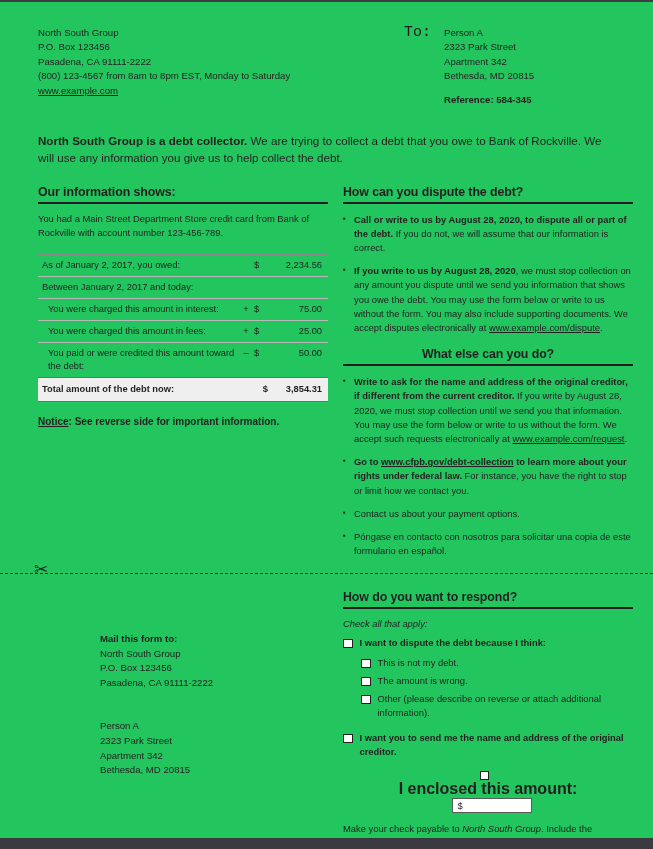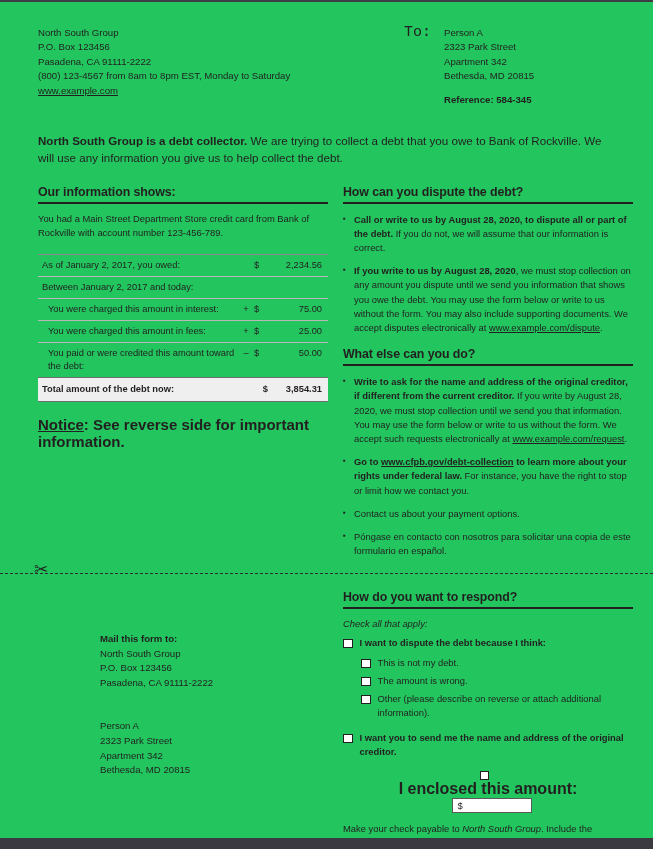--- a/index.html
+++ b/index.html
@@ -148,21 +148,21 @@
     position: absolute;
     left: 0;
     top: -1px;
     font-size: 8px;
   }
   ul.blist li b { font-weight: bold; }
   ul.blist li u { text-decoration: underline; }
 
   .notice {
     margin-top: 14px;
-    font-size: 15px;
+    font-size: 10px;
     font-weight: bold;
   }
   .notice u { text-decoration: underline; }
 
   
   .cutline-wrap {
     position: absolute;
     left: 0;
     top: 565px;
     width: 653px;
@@ -339,21 +339,21 @@
         <div class="sec-title">How can you dispute the debt?</div>
         <ul class="blist">
           <li>
             <b>Call or write to us by August 28, 2020, to dispute all or part of the debt.</b><span> If you do not, we will assume that our information is correct.</span>
           </li>
           <li>
             <b>If you write to us by August 28, 2020</b><span>, we must stop collection on any amount you dispute until we send you information that shows you owe the debt. You may use the form below or write to us without the form. You may also include supporting documents. We accept disputes electronically at </span><u>www.example.com/dispute</u><span>.</span>
           </li>
         </ul>
 
-        <div class="sec-title" style="margin-top:12px;">What else can you do?</div>
+        <div class="sec-title" style="margin-top:12px;text-align:center;">What else can you do?</div>
         <ul class="blist">
           <li>
             <b>Write to ask for the name and address of the original creditor, if different from the current creditor.</b><span> If you write by August 28, 2020, we must stop collection until we send you that information. You may use the form below or write to us without the form. We accept such requests electronically at </span><u>www.example.com/request</u><span>.</span>
           </li>
           <li>
             <b>Go to </b><b><u>www.cfpb.gov/debt-collection</u></b><b> to learn more about your rights under federal law.</b><span> For instance, you have the right to stop or limit how we contact you.</span>
           </li>
           <li>
             <span>Contact us about your payment options.</span>
           </li>

